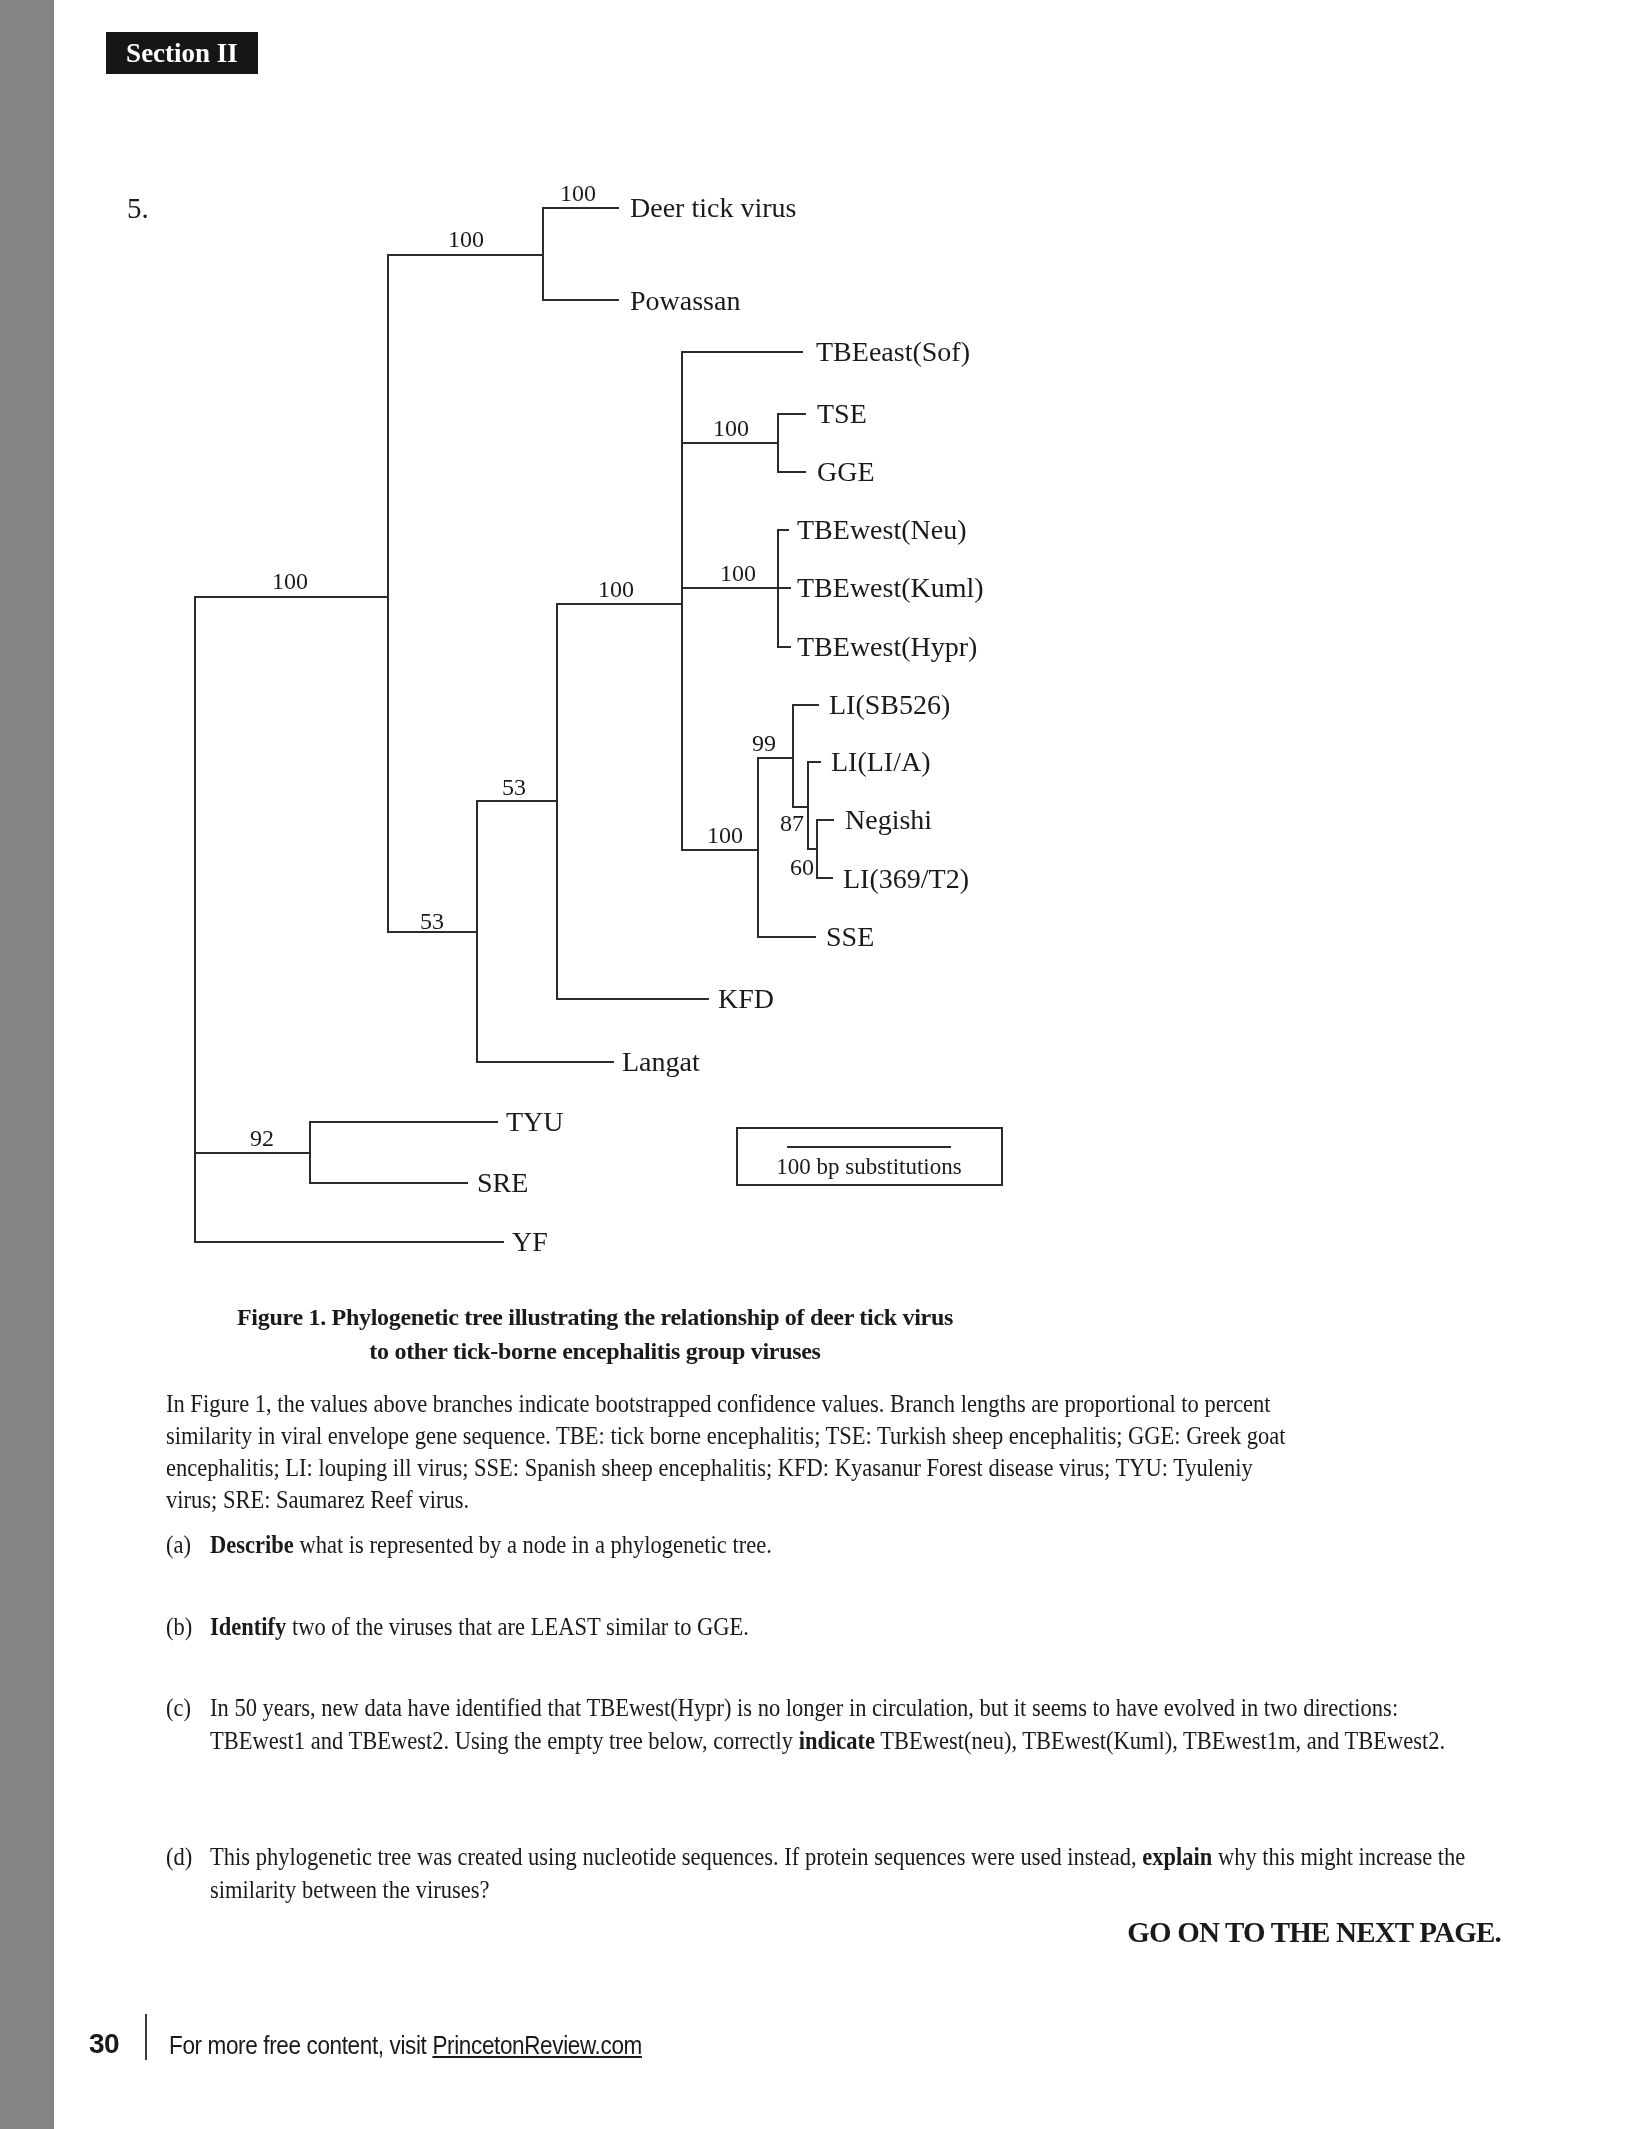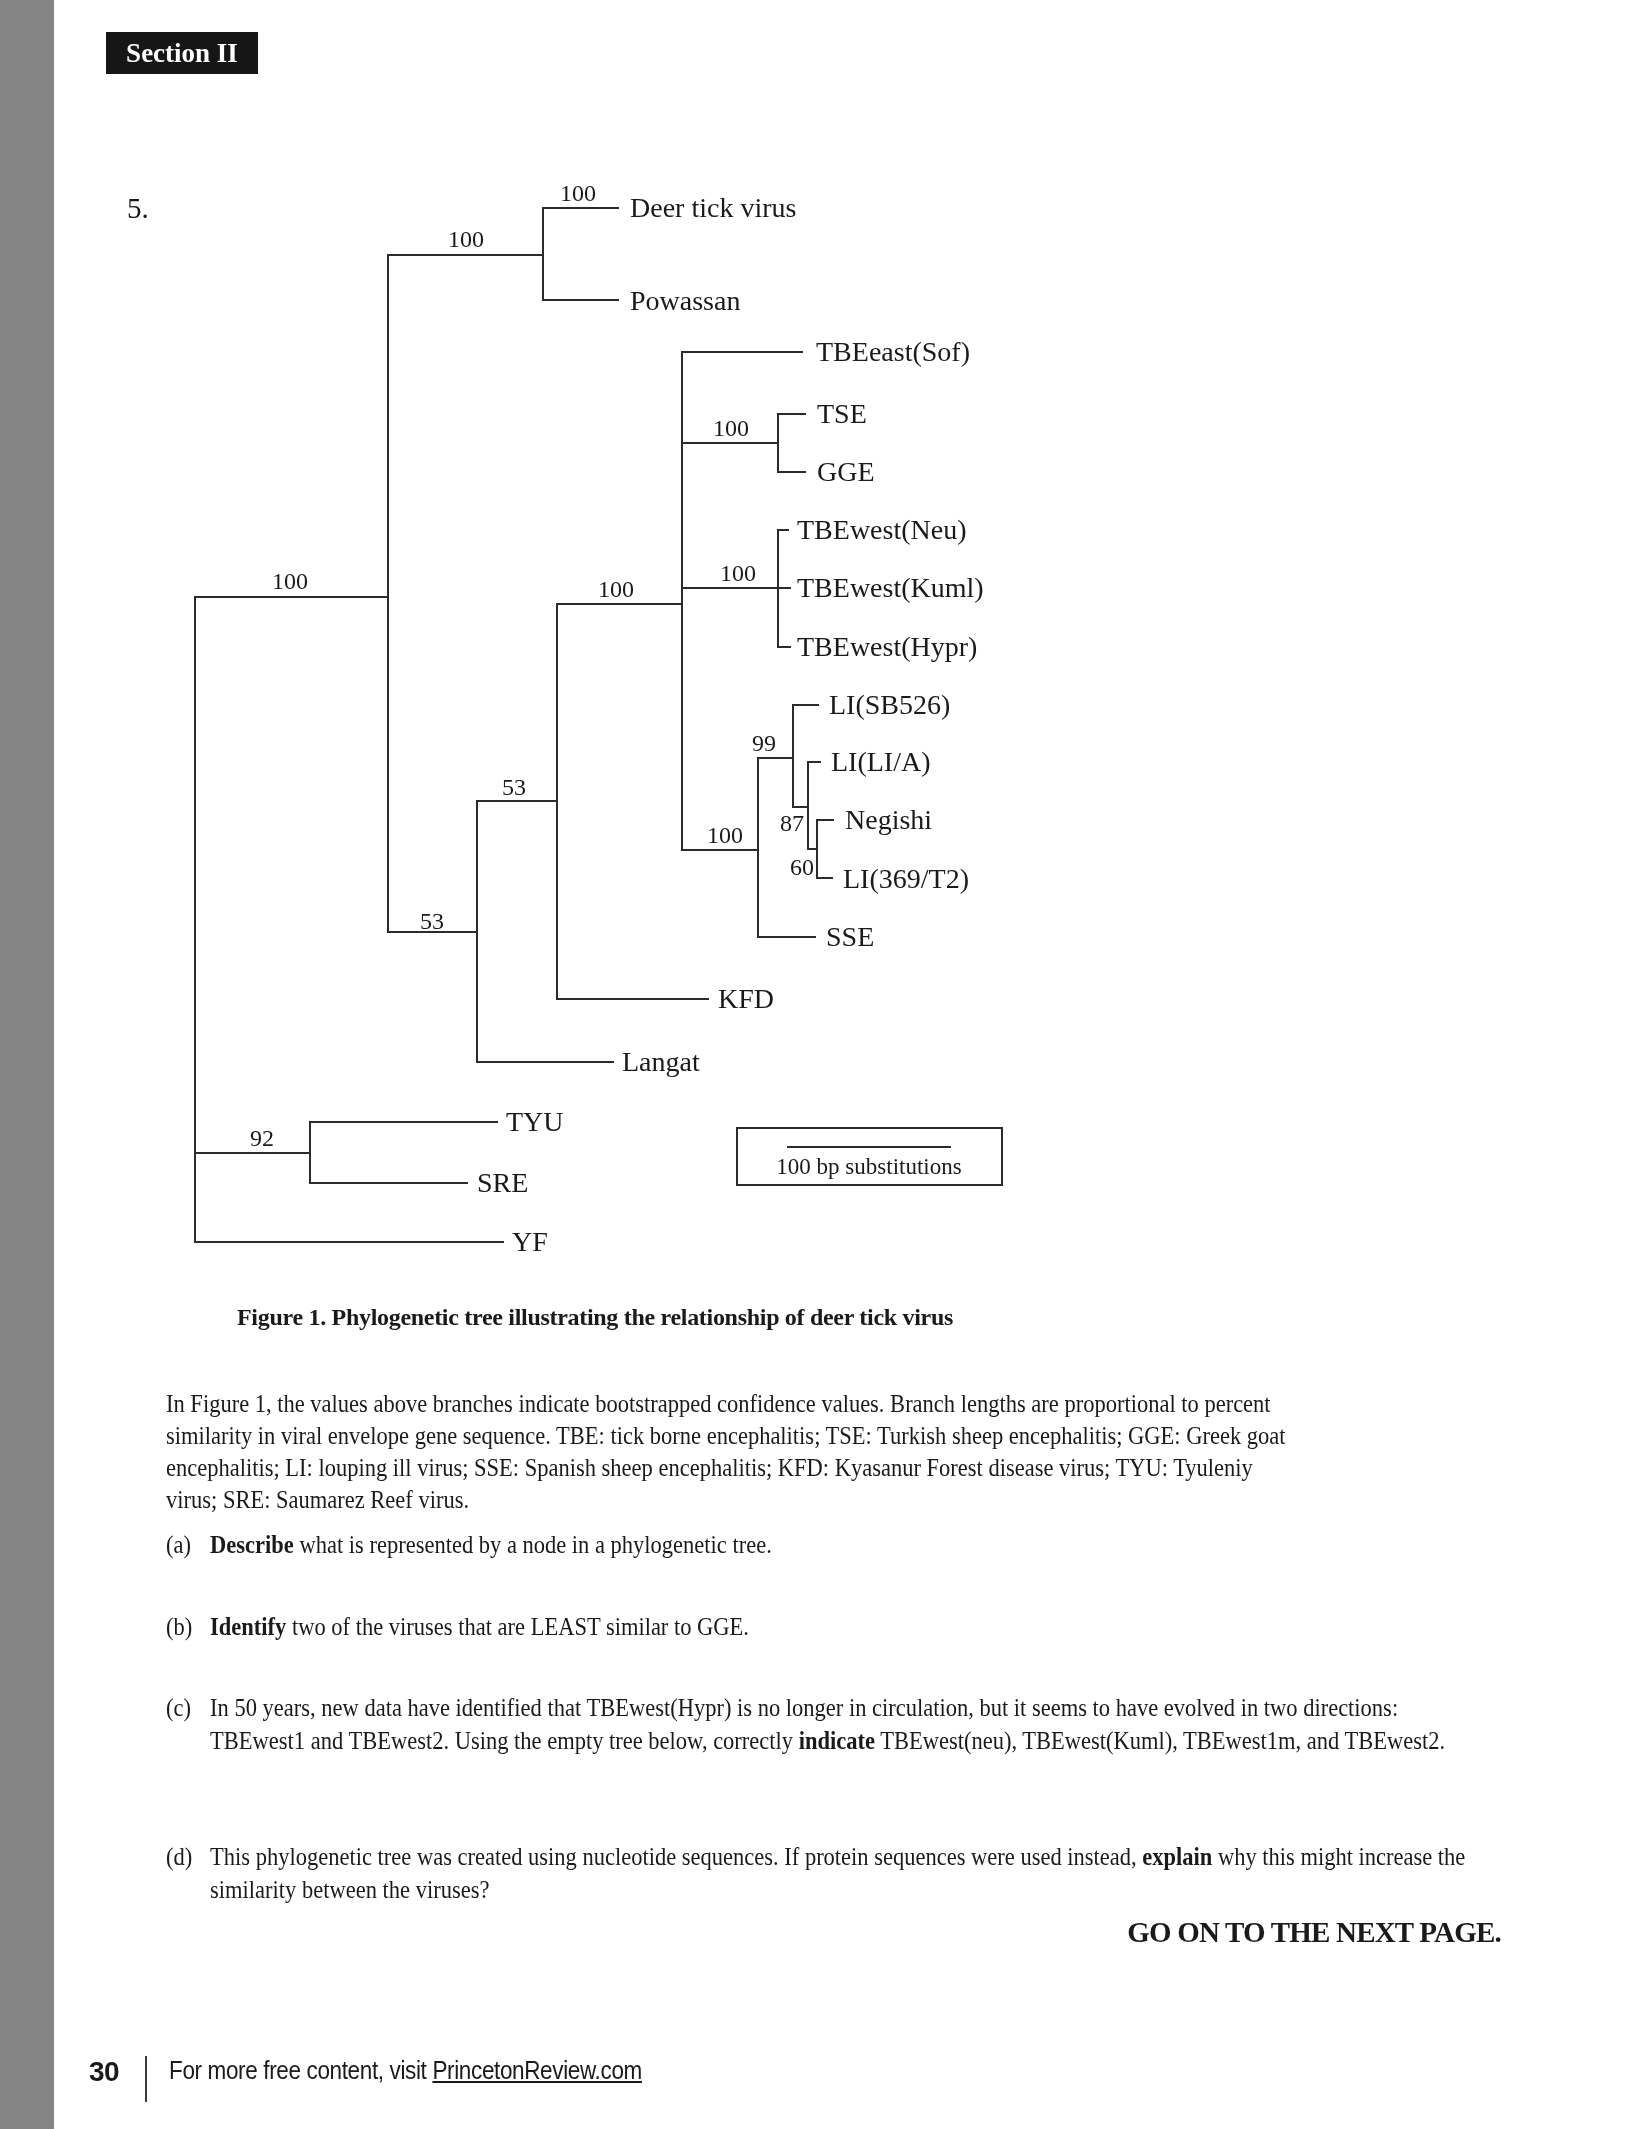--- a/index.html
+++ b/index.html
@@ -21,22 +21,22 @@
   .bodytext{font-size:25px;transform:scaleX(0.9);transform-origin:0 0;}
   .description{position:absolute;left:166px;top:1388px;width:1480px;line-height:32px;white-space:nowrap;}
   .question{position:absolute;left:166px;width:1480px;line-height:33px;padding-left:49px;box-sizing:border-box;}
   .question .qid{position:absolute;left:0;top:0;}
   .q-a{top:1528px;}
   .q-b{top:1610px;}
   .q-c{top:1691px;}
   .q-d{top:1840px;}
   .go-on{position:absolute;right:156px;top:1916px;font-family:Liberation Serif, serif;
         font-weight:bold;font-size:29px;letter-spacing:-0.8px;text-align:right;}
-  .footer{position:absolute;left:89px;top:2012px;height:48px;display:flex;align-items:flex-start;
-        font-family:"Liberation Sans",sans-serif;margin-top:44px;}
+  .footer{position:absolute;left:89px;top:2012px;height:48px;display:flex;align-items:flex-end;
+        font-family:"Liberation Sans",sans-serif;}
   .footer .pgnum{font-weight:bold;font-size:28px;letter-spacing:-0.5px;}
   .footer .divider{width:2px;height:46px;background:#3a3a3a;margin-left:26px;margin-right:22px;}
   .footer .ftext{font-size:25px;letter-spacing:-0.4px;transform:scaleX(0.9);transform-origin:0 50%;
         white-space:nowrap;}
   .footer a.flink{color:#1a1a1a;text-decoration:underline;}
 </style>
 </head>
 <body>
 
 <div class="page">
@@ -135,20 +135,21 @@
 
     <g>
       <rect x="737" y="1128" width="265" height="57"></rect>
       <line x1="788" y1="1147" x2="950" y2="1147"></line>
       <text class="scale" x="869" y="1174">100 bp substitutions</text>
     </g>
   </svg>
 
   <div class="figure-caption">
     <div>Figure 1. Phylogenetic tree illustrating the relationship of deer tick virus</div>
+    <div>to other tick-borne encephalitis group viruses</div>
   </div>
 
   <div class="description bodytext">
     <div>In Figure 1, the values above branches indicate bootstrapped confidence values. Branch lengths are proportional to percent</div>
     <div>similarity in viral envelope gene sequence. TBE: tick borne encephalitis; TSE: Turkish sheep encephalitis; GGE: Greek goat</div>
     <div>encephalitis; LI: louping ill virus; SSE: Spanish sheep encephalitis; KFD: Kyasanur Forest disease virus; TYU: Tyuleniy</div>
     <div>virus; SRE: Saumarez Reef virus.</div>
   </div>
 
   <div class="question bodytext q-a">

